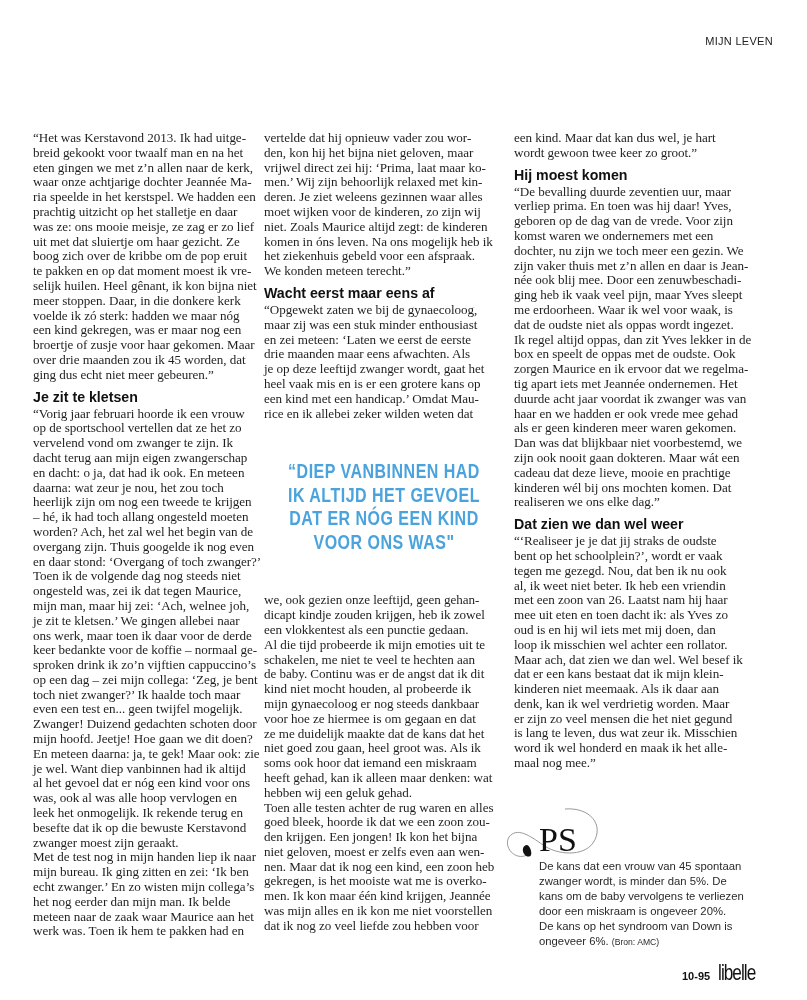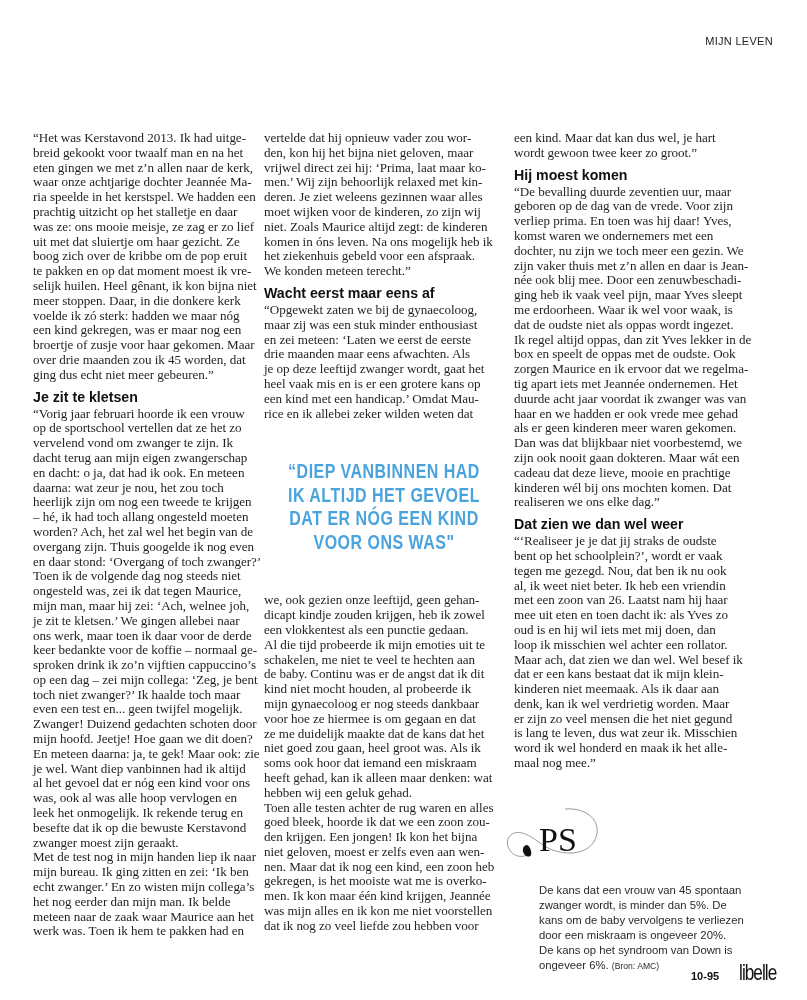--- a/index.html
+++ b/index.html
@@ -7,24 +7,24 @@
   .section-label { position: absolute; top: 35px; right: 34px; font-family: "Liberation Sans", sans-serif; font-size: 11px; letter-spacing: 0.3px; color: #222; }
   .col { position: absolute; top: 131px; }
   .col1 { left: 33px; width: 240px; }
   .col2 { left: 264px; width: 240px; }
   .col3 { left: 514px; width: 250px; }
   .ln { font-family: "Liberation Serif", serif; font-size: 13.1px; line-height: 14.8px; white-space: nowrap; color: #1f1f1f; letter-spacing: -0.05px; }
   .hd { font-family: "Liberation Sans", sans-serif; font-weight: bold; font-size: 14.2px; line-height: 18px; color: #111; margin-top: 5px; margin-bottom: 1px; white-space: nowrap; }
   .pull { margin: 39px 0 39px 0; text-align: center; font-family: "Liberation Sans", sans-serif; font-weight: bold; font-size: 19.5px; line-height: 23.5px; letter-spacing: 0.6px; color: #4aa3dc; transform: scaleX(0.82); transform-origin: center; white-space: nowrap; }
   .ps-box { position: absolute; left: 505px; top: 805px; width: 300px; height: 140px; }
   .ps-logo { position: absolute; left: 0; top: 0; width: 100px; height: 60px; }
-  .ps-text { position: absolute; left: 34px; top: 54px; margin-top: 24px; }
+  .ps-text { position: absolute; left: 34px; top: 54px; }
   .ps-ln { font-family: "Liberation Sans", sans-serif; font-size: 11.3px; line-height: 15px; color: #2a2a2a; white-space: nowrap; }
   .ps-src { font-size: 8.6px; }
-  .footer { position: absolute; right: 20px; top: 960px; display: flex; align-items: baseline; gap: 20px; justify-content: center; }
+  .footer { position: absolute; right: 41px; top: 960px; display: flex; align-items: baseline; gap: 8px; justify-content: center; }
   .page-num { font-family: "Liberation Sans", sans-serif; font-weight: bold; font-size: 11px; color: #111; }
   .brand { font-family: "Liberation Sans", sans-serif; font-size: 22px; letter-spacing: -1.2px; color: #111; transform: scaleX(0.78); transform-origin: left; display: inline-block; }
 </style>
 </head>
 <body>
 
 <div class="section-label">MIJN LEVEN</div>
 
 <div class="col col1">
     <div>
@@ -143,22 +143,22 @@
     </div>
   </div>
 <div class="col col3">
     <div>
       <div class="ln">een kind. Maar dat kan dus wel, je hart</div>
       <div class="ln">wordt gewoon twee keer zo groot.”</div>
     </div>
     <div class="hd">Hij moest komen</div>
     <div>
       <div class="ln">“De bevalling duurde zeventien uur, maar</div>
+      <div class="ln">verliep prima. En toen was hij daar! Yves,</div>
       <div class="ln">geboren op de dag van de vrede. Voor zijn</div>
-      <div class="ln">verliep prima. En toen was hij daar! Yves,</div>
       <div class="ln">komst waren we ondernemers met een</div>
       <div class="ln">dochter, nu zijn we toch meer een gezin. We</div>
       <div class="ln">zijn vaker thuis met z’n allen en daar is Jean-</div>
       <div class="ln">née ook blij mee. Door een zenuwbeschadi-</div>
       <div class="ln">ging heb ik vaak veel pijn, maar Yves sleept</div>
       <div class="ln">me erdoorheen. Waar ik wel voor waak, is</div>
       <div class="ln">dat de oudste niet als oppas wordt ingezet.</div>
       <div class="ln">Ik regel altijd oppas, dan zit Yves lekker in de</div>
       <div class="ln">box en speelt de oppas met de oudste. Ook</div>
       <div class="ln">zorgen Maurice en ik ervoor dat we regelma-</div>

